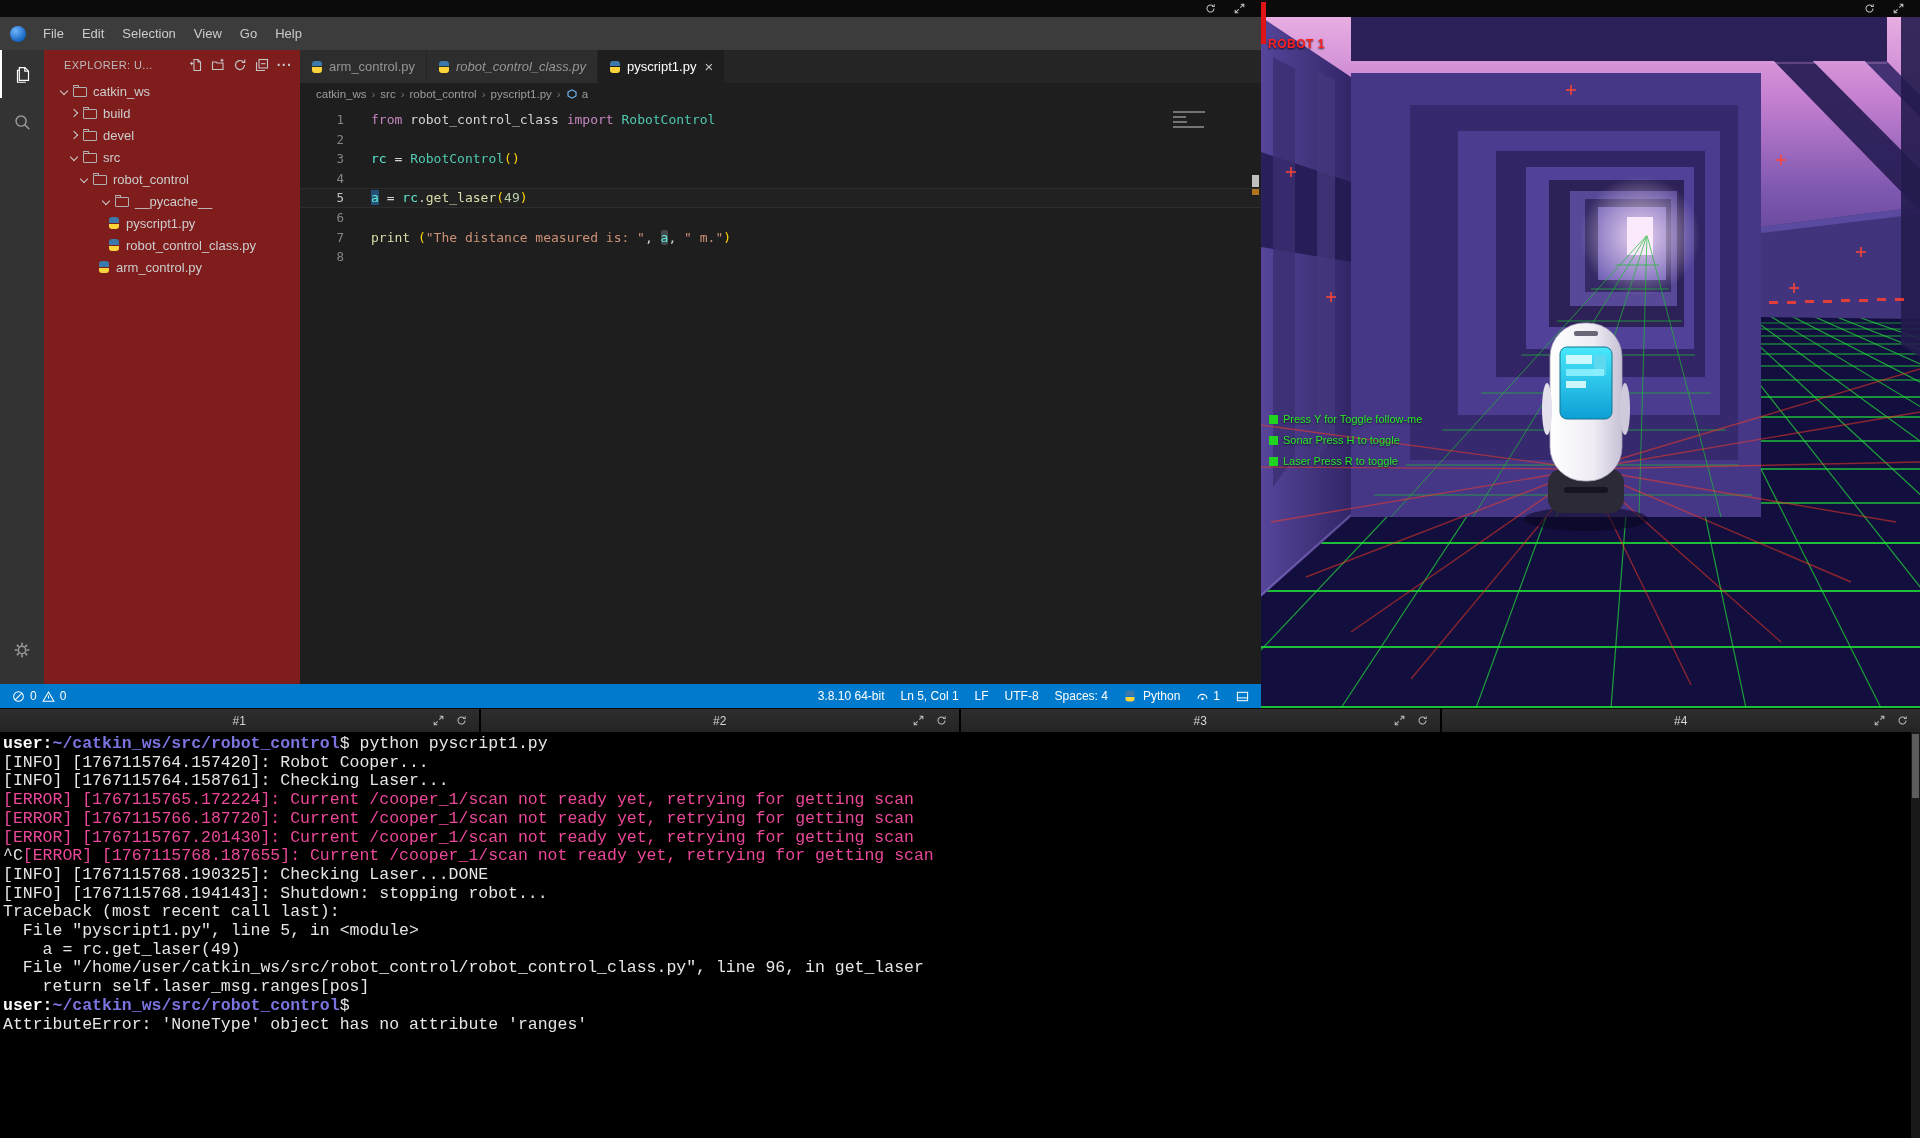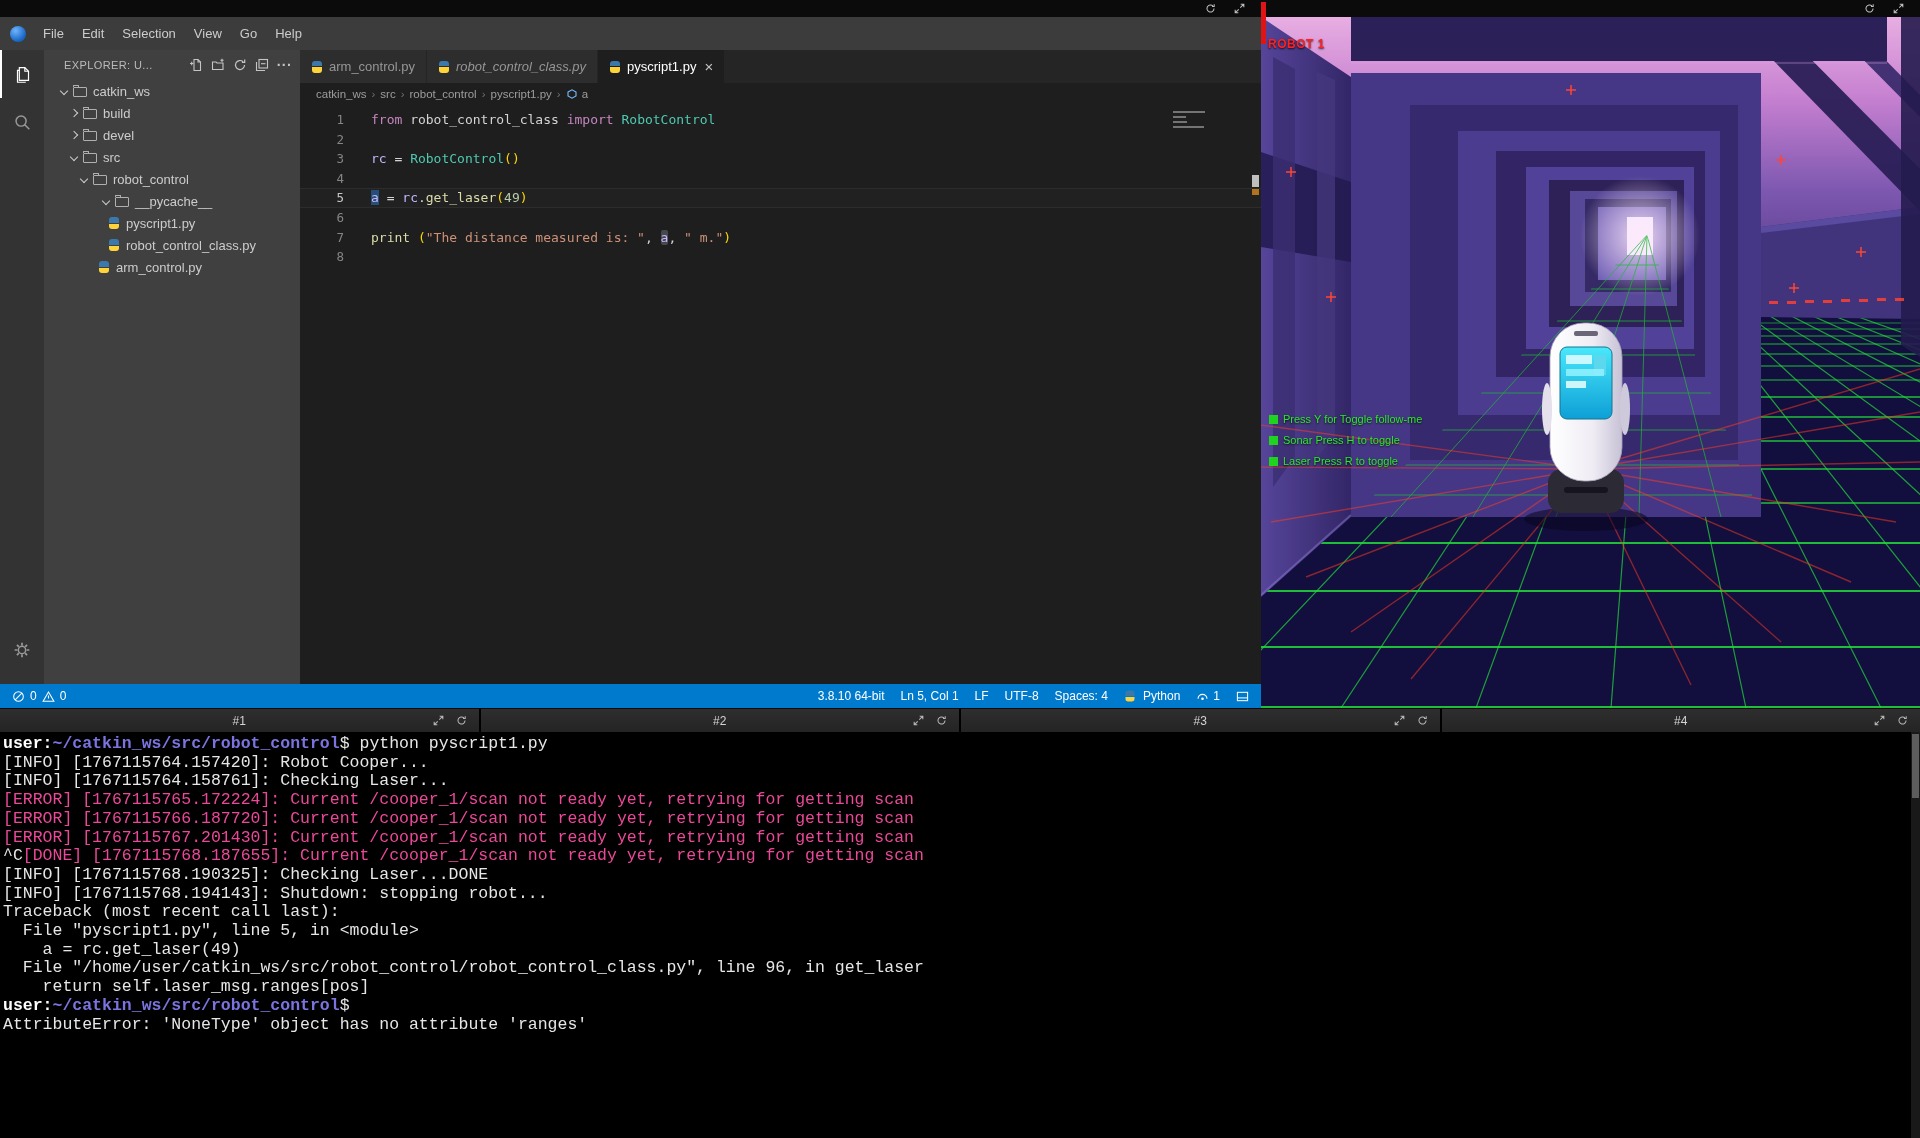--- a/index.html
+++ b/index.html
@@ -16,21 +16,21 @@
   .logo{width:16px;height:16px;border-radius:50%;background:radial-gradient(circle at 35% 30%,#6fb3ff,#1565c0 70%);margin-right:8px;flex:0 0 auto;}
   .menu-item{color:#cccccc;font-size:13px;padding:0 9px;line-height:33px;cursor:pointer;}
   .ide-main{flex:1 1 auto;display:flex;min-height:0;}
 
   .activitybar{width:44px;background:#333333;display:flex;flex-direction:column;align-items:center;flex:0 0 auto;position:relative;}
   .act-cell{width:44px;height:48px;display:flex;align-items:center;justify-content:center;cursor:pointer;box-sizing:border-box;}
   .act-cell.active{border-left:2px solid #ffffff;}
   .act-cell svg{width:22px;height:22px;}
   .act-bottom{margin-top:auto;margin-bottom:10px;}
 
-  .sidebar{width:256px;background:#404040;flex:0 0 auto;overflow:hidden;}
+  .sidebar{width:256px;background:#7f1d1d;flex:0 0 auto;overflow:hidden;}
   .explorer-head{height:30px;display:flex;align-items:center;padding:0 8px 0 20px;color:#bbbbbb;font-size:11px;letter-spacing:.4px;}
   .explorer-title{flex:1 1 auto;white-space:nowrap;overflow:hidden;}
   .explorer-tools{display:flex;gap:8px;align-items:center;}
   .explorer-tools svg{width:14px;height:14px;cursor:pointer;}
   .more-dots{color:#c5c5c5;font-size:14px;font-weight:bold;line-height:10px;cursor:pointer;}
 
   .tree-row{height:22px;display:flex;align-items:center;color:#cccccc;font-size:13px;cursor:pointer;white-space:nowrap;}
   .chev{width:12px;height:12px;display:inline-flex;align-items:center;justify-content:center;flex:0 0 auto;}
   .chev::before{content:'';display:block;width:5px;height:5px;border-right:1.4px solid #cccccc;border-bottom:1.4px solid #cccccc;transform:rotate(-45deg);}
   .chev.open::before{transform:rotate(45deg);}
@@ -57,21 +57,21 @@
 
   .code-area{flex:1 1 auto;position:relative;padding-top:5px;font-family:"DejaVu Sans Mono","Liberation Mono",monospace;font-size:13px;overflow:hidden;cursor:text;}
   .code-line{height:19.6px;line-height:19.6px;white-space:pre;}
   .code-line .ln{display:inline-block;width:44px;text-align:right;color:#858585;font-size:12.5px;}
   .code-line .ct{margin-left:27px;}
   .code-line.current{background:#212121;box-shadow:inset 0 1px 0 #2c2c2c,inset 0 -1px 0 #2c2c2c;}
   .code-line.current .ln{color:#c6c6c6;}
   .tk-kw{color:#c586c0;}
   .tk-pln{color:#d4d4d4;}
   .tk-typ{color:#4ec9b0;}
-  .tk-var{color:#c4b5fd;}
+  .tk-var{color:#5eead4;}
   .tk-fn{color:#dcdcaa;}
   .tk-num{color:#b5cea8;text-align:right;}
   .tk-str{color:#ce9178;}
   .tk-brk{color:#ffd700;}
   .tk-sel{background:#264f78;}
   .tk-occ{background:#45494e;border-radius:2px;}
 
   .minimap{position:absolute;right:14px;top:3px;width:74px;}
   .mm-bar{height:2.5px;margin:2.5px 0;background:#8a8a8a;opacity:.8;}
   .ovr-mark1{position:absolute;right:2px;top:70px;width:7px;height:12px;background:#d0d0d0;opacity:.9;}
@@ -607,21 +607,21 @@
   </div>
 
   <div id="terminal">
     <div id="term-lines">
         <div class="term-line"><span class="t-user">user:</span><span class="t-path">~/catkin_ws/src/robot_control</span><span class="t-w">$ python pyscript1.py</span></div>
         <div class="term-line"><span class="t-w">[INFO] [1767115764.157420]: Robot Cooper...</span></div>
         <div class="term-line"><span class="t-w">[INFO] [1767115764.158761]: Checking Laser...</span></div>
         <div class="term-line"><span class="t-err">[ERROR] [1767115765.172224]: Current /cooper_1/scan not ready yet, retrying for getting scan</span></div>
         <div class="term-line"><span class="t-err">[ERROR] [1767115766.187720]: Current /cooper_1/scan not ready yet, retrying for getting scan</span></div>
         <div class="term-line"><span class="t-err">[ERROR] [1767115767.201430]: Current /cooper_1/scan not ready yet, retrying for getting scan</span></div>
-        <div class="term-line"><span class="t-w">^C</span><span class="t-err">[DONE] [1767115768.187655]: Current /cooper_1/scan not ready yet, retrying for getting scan</span></div>
+        <div class="term-line"><span class="t-w">^C</span><span class="t-err">[ERROR] [1767115768.187655]: Current /cooper_1/scan not ready yet, retrying for getting scan</span></div>
         <div class="term-line"><span class="t-w">[INFO] [1767115768.190325]: Checking Laser...DONE</span></div>
         <div class="term-line"><span class="t-w">[INFO] [1767115768.194143]: Shutdown: stopping robot...</span></div>
         <div class="term-line"><span class="t-w">Traceback (most recent call last):</span></div>
         <div class="term-line"><span class="t-w">  File "pyscript1.py", line 5, in &lt;module&gt;</span></div>
         <div class="term-line"><span class="t-w">    a = rc.get_laser(49)</span></div>
         <div class="term-line"><span class="t-w">  File "/home/user/catkin_ws/src/robot_control/robot_control_class.py", line 96, in get_laser</span></div>
         <div class="term-line"><span class="t-w">    return self.laser_msg.ranges[pos]</span></div>
         <div class="term-line"><span class="t-user">user:</span><span class="t-path">~/catkin_ws/src/robot_control</span><span class="t-w">$ </span></div>
         <div class="term-line"><span class="t-w">AttributeError: 'NoneType' object has no attribute 'ranges'</span></div>
       </div>

